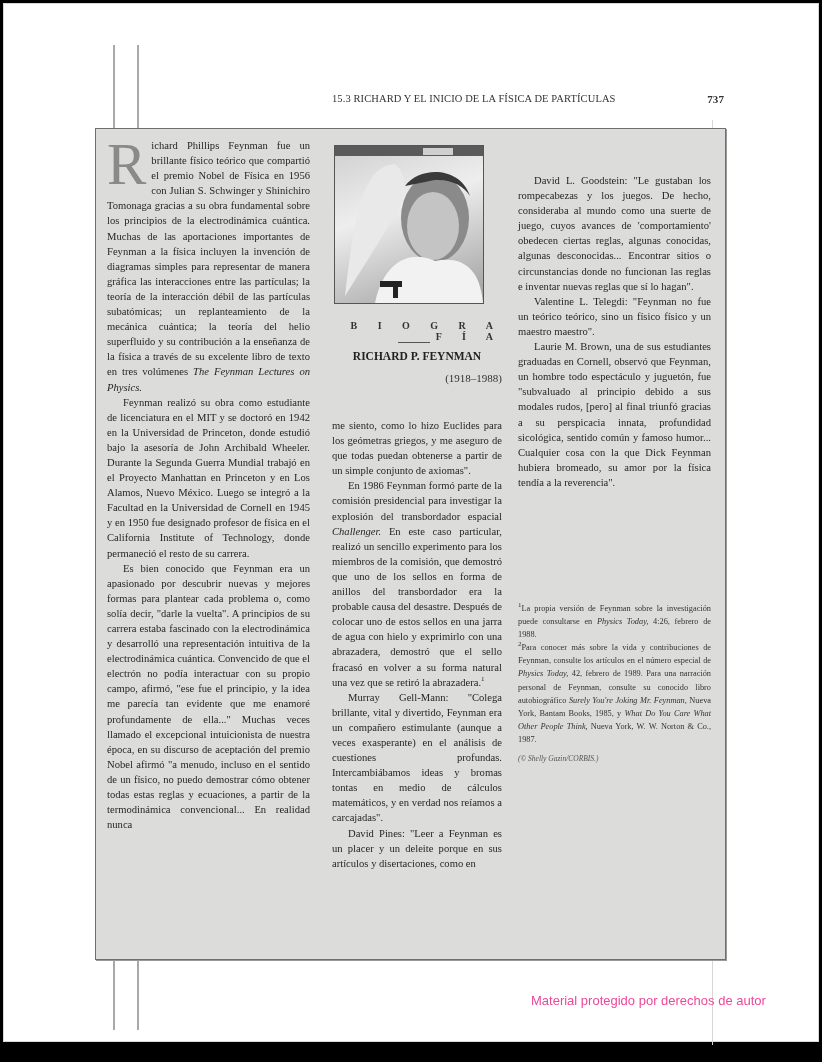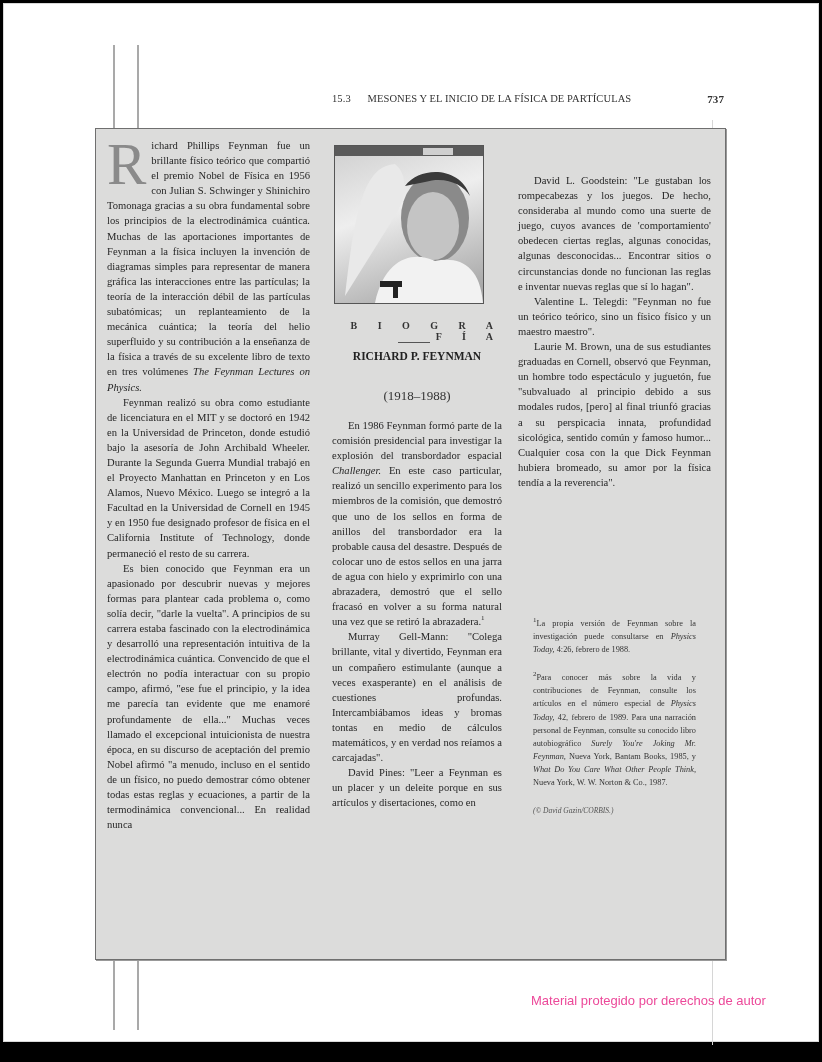--- a/index.html
+++ b/index.html
@@ -4,62 +4,62 @@
 <style>
   html, body { margin:0; padding:0; }
   body { width:822px; height:1062px; background:#000; position:relative; overflow:hidden;
          font-family:"Liberation Serif", "DejaVu Serif", serif; color:#2a2a2a; }
   .page { position:absolute; left:3px; top:3px; width:816px; height:1039px; background:#fff;
           border:1px solid #d8d8d8; box-sizing:border-box; }
   .vline { position:absolute; width:2px; background:#a9a9a9; }
   .vline.thin { width:1px; background:#d6d6d6; }
   .running-head { position:absolute; top:93px; left:332px; width:392px; font-size:10.5px; color:#333;
                   letter-spacing:0.1px; white-space:nowrap; }
-  .running-head .secnum { margin-right:14px; }
+  .running-head .secnum { }
   .running-head .pageno { position:absolute; right:0; top:0; font-weight:bold; font-size:11px; }
   .box { position:absolute; left:95px; top:128px; width:631px; height:832px; background:#dcdcdb;
          border:1.5px solid #6f6f6f; box-shadow:1px 1px 0 #999; box-sizing:border-box; }
   .col { position:absolute; font-size:10.6px; line-height:15.1px; text-align:justify; color:#262626; }
   .col p { margin:0; text-indent:16px; }
   .col p.first { text-indent:0; }
   .col1 { left:107px; top:138px; width:203px; }
   .col2 { left:332px; top:418px; width:170px; }
   .col3 { left:518px; top:173px; width:193px; }
   .dropcap { float:left; font-size:59px; line-height:47px; margin:3px 5px 0 0; color:#8a8a8a;
              font-family:"Liberation Serif", serif; }
   .photo { position:absolute; left:334px; top:145px; width:148px; height:157px; border:1px solid #555;
            background:linear-gradient(160deg,#cfcfcf 0%,#eeeeee 40%,#9e9e9e 100%); overflow:hidden; }
   .bio-label { position:absolute; left:332px; top:320px; width:170px; text-align:right; font-size:10px;
                letter-spacing:9px; font-weight:bold; color:#333; }
   .bio-rule { position:absolute; left:398px; top:342px; width:32px; height:1px; background:#555; }
   .bio-name { position:absolute; left:332px; top:350px; width:170px; text-align:center; font-weight:bold;
               font-size:11.5px; color:#222; }
-  .bio-dates { position:absolute; left:332px; top:372px; width:170px; text-align:center; font-size:13px; color:#333;margin-top:16px; }
+  .bio-dates { position:absolute; left:332px; top:372px; width:170px; text-align:right; font-size:11px; color:#333; }
   .footnotes { position:absolute; left:518px; top:602px; width:193px; font-size:8.3px; line-height:13.1px;
                text-align:justify; color:#333; }
-  .footnotes p { margin:15px; }
+  .footnotes p { margin:0; }
   .credit { margin-top:6px !important; font-style:italic; font-size:7.5px; color:#555; }
   .watermark { position:absolute; left:531px; top:993px; font-family:"Liberation Sans", sans-serif;
                font-size:13px; color:#ec4899; }
   .blackbar { position:absolute; left:0; top:1045px; width:822px; height:17px; background:#000; }
   i { font-style:italic; }
   sup { font-size:7px; line-height:0; }
 </style>
 </head>
 <body>
 
 <div class="page"></div>
 
 <div class="vline" style="left:113px;top:45px;height:985px;"></div>
 <div class="vline" style="left:137px;top:45px;height:985px;"></div>
 <div class="vline thin" style="left:712px;top:120px;height:925px;"></div>
 
 <div class="running-head">
   <span class="secnum">15.3</span>
-  <span>MESONES Y EL INICIO DE LA FÍSICA DE PARTÍCULAS</span>
+  <span>RICHARD Y EL INICIO DE LA FÍSICA DE PARTÍCULAS</span>
   <span class="pageno">737</span>
 </div>
 
 <div class="box"></div>
 
 <div class="col col1">
   <p class="first">
     <span class="dropcap">R</span><span>ichard Phillips Feynman fue un brillante físico teórico que compartió el premio Nobel de Física en 1956 con Julian S. Schwinger y Shinichiro Tomonaga gracias a su obra fundamental sobre los principios de la electrodinámica cuántica. Muchas de las aportaciones importantes de Feynman a la física incluyen la invención de diagramas simples para representar de manera gráfica las interacciones entre las partículas; la teoría de la interacción débil de las partículas subatómicas; un replanteamiento de la mecánica cuántica; la teoría del helio superfluido y su contribución a la enseñanza de la física a través de su excelente libro de texto en tres volúmenes</span>
     <i>The Feynman Lectures on Physics.</i>
   </p>
@@ -79,37 +79,38 @@
     <rect x="45" y="135" width="22" height="6" fill="#222"></rect>
     <rect x="58" y="138" width="5" height="14" fill="#222"></rect>
   </svg>
 </div>
 <div class="bio-label">B I O G R A F Í A</div>
 <div class="bio-rule"></div>
 <div class="bio-name">RICHARD P. FEYNMAN</div>
 <div class="bio-dates">(1918–1988)</div>
 
 <div class="col col2">
+  <p class="first">me siento, como lo hizo Euclides para los geómetras griegos, y me aseguro de que todas puedan obtenerse a partir de un simple conjunto de axiomas".</p>
   <p>
     <span>En 1986 Feynman formó parte de la comisión presidencial para investigar la explosión del transbordador espacial </span><i>Challenger.</i><span> En este caso particular, realizó un sencillo experimento para los miembros de la comisión, que demostró que uno de los sellos en forma de anillos del transbordador era la probable causa del desastre. </span><span>Después de colocar uno de estos sellos en una jarra de agua con hielo y exprimirlo con una abrazadera, demostró que el sello fracasó en volver a su forma natural una vez que se retiró la abrazadera.</span><sup>1</sup>
   </p>
   <p>Murray Gell-Mann: "Colega brillante, vital y divertido, Feynman era un compañero estimulante (aunque a veces exasperante) en el análisis de cuestiones profundas. Intercambiábamos ideas y bromas tontas en medio de cálculos matemáticos, y en verdad nos reíamos a carcajadas".</p>
   <p>David Pines: "Leer a Feynman es un placer y un deleite porque en sus artículos y disertaciones, como en</p>
 </div>
 
 <div class="col col3">
   <p>David L. Goodstein: "Le gustaban los rompecabezas y los juegos. De hecho, consideraba al mundo como una suerte de juego, cuyos avances de 'comportamiento' obedecen ciertas reglas, algunas conocidas, algunas desconocidas... Encontrar sitios o circunstancias donde no funcionan las reglas e inventar nuevas reglas que sí lo hagan".</p>
   <p>Valentine L. Telegdi: "Feynman no fue un teórico teórico, sino un físico físico y un maestro maestro".</p>
   <p>Laurie M. Brown, una de sus estudiantes graduadas en Cornell, observó que Feynman, un hombre todo espectáculo y juguetón, fue "subvaluado al principio debido a sus modales rudos, [pero] al final triunfó gracias a su perspicacia innata, profundidad sicológica, sentido común y famoso humor... Cualquier cosa con la que Dick Feynman hubiera bromeado, su amor por la física tendía a la reverencia".</p>
 </div>
 
 <div class="footnotes">
   <p>
     <sup>1</sup><span>La propia versión de Feynman sobre la investigación puede consultarse en </span><i>Physics Today,</i><span> 4:26, febrero de 1988.</span>
   </p>
   <p>
     <sup>2</sup><span>Para conocer más sobre la vida y contribuciones de Feynman, consulte los artículos en el número especial de </span><i>Physics Today,</i><span> 42, febrero de 1989. Para una narración personal de Feynman, consulte su conocido libro autobiográfico </span><i>Surely You're Joking Mr. Feynman,</i><span> Nueva York, Bantam Books, 1985, y </span><i>What Do You Care What Other People Think,</i><span> Nueva York, W. W. Norton &amp; Co., 1987.</span>
   </p>
-  <p class="credit">(© David Gazin/CORBIS.)</p>
+  <p class="credit">(© Shelly Gazin/CORBIS.)</p>
 </div>
 
 <div class="watermark">Material protegido por derechos de autor</div>
 <div class="blackbar"></div>
 
 </body></html>

